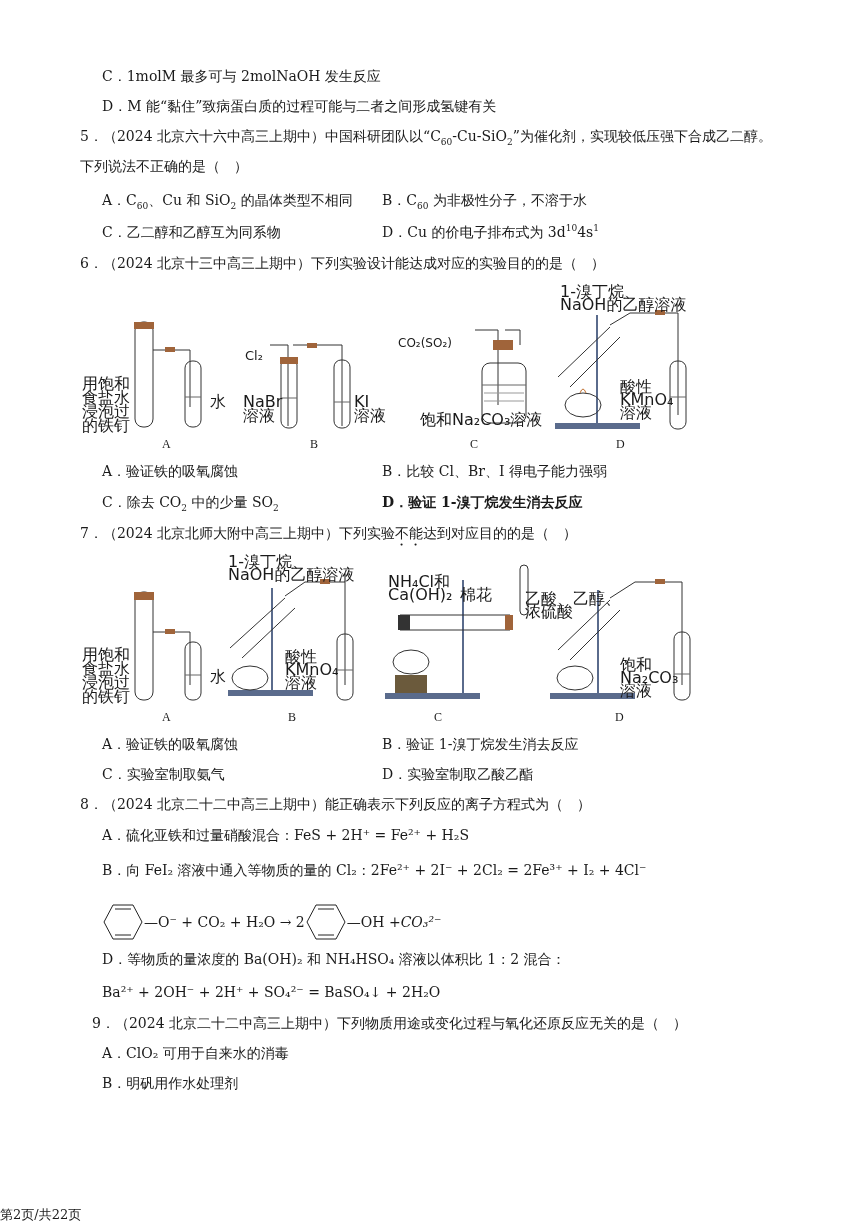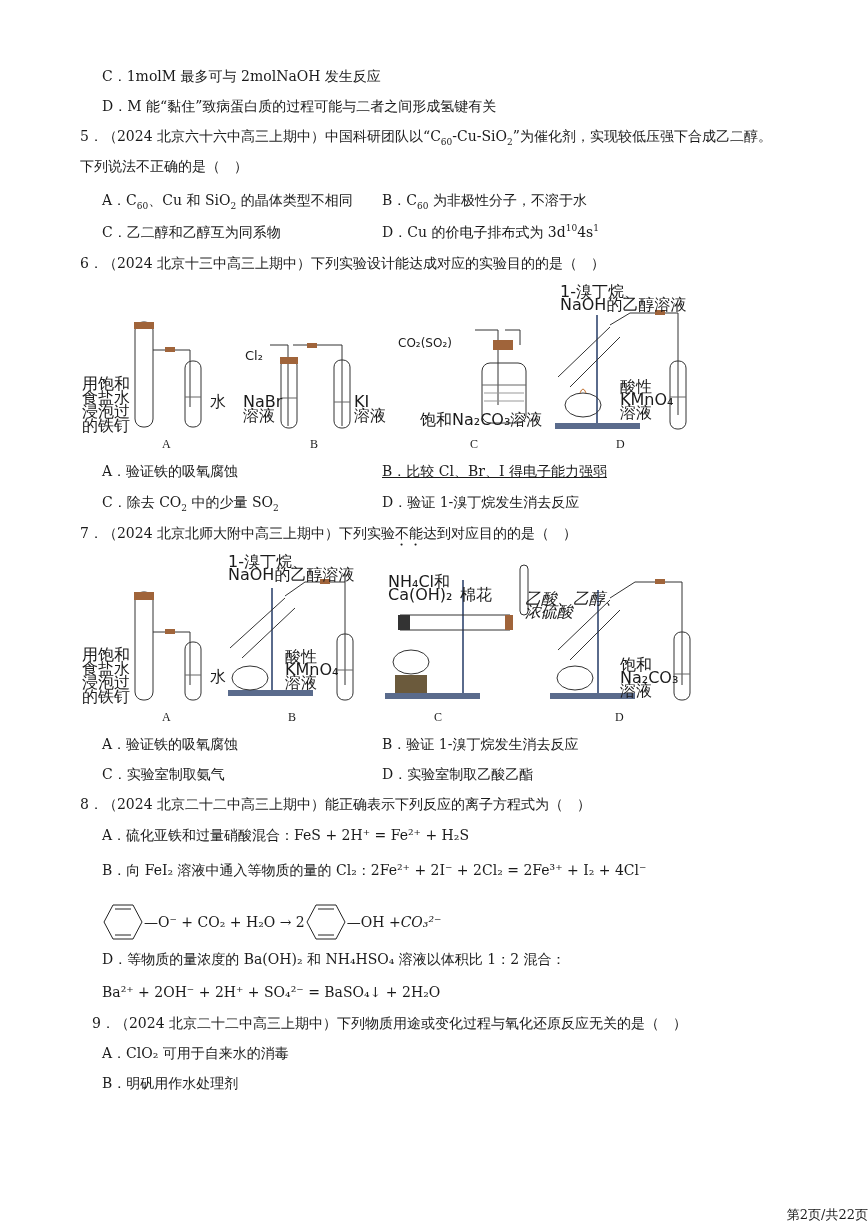--- a/index.html
+++ b/index.html
@@ -4,21 +4,21 @@
 <style>
   html, body { margin: 0; padding: 0; background: #ffffff; }
   body { width: 868px; height: 1227px; position: relative; overflow: hidden;
          font-family: "DejaVu Serif", "Liberation Serif", serif; color: #1a1a1a; font-size: 14px; }
   .line { position: absolute; white-space: nowrap; font-size: 14px; line-height: 18px; }
   .opt { position: absolute; white-space: nowrap; font-size: 14px; line-height: 18px; }
   sub, sup { font-size: 9px; line-height: 0; }
   .fig { position: absolute; }
   .figlabel { position: absolute; font-size: 12px; font-family: "Liberation Serif", serif; }
   .small { font-size: 16px; font-family: "DejaVu Sans", sans-serif; line-height: 13px; position: absolute; white-space: nowrap; }
-  .footer { position: absolute; left: 0; width: 868px; text-align: right; top: 1206px; font-size: 13px; }
+  .footer { position: absolute; left: 0; width: 868px; text-align: left; top: 1206px; font-size: 13px; }
   .emph { text-emphasis: dot; -webkit-text-emphasis: dot; text-emphasis-position: under; }
 </style>
 </head>
 <body>
 
 <div class="opt" style="left:102px;top:67px;">C．1molM 最多可与 2molNaOH 发生反应</div>
 <div class="opt" style="left:102px;top:97px;">D．M 能“黏住”致病蛋白质的过程可能与二者之间形成氢键有关</div>
 
 <div class="line" style="left:80px;top:127px;">
   <span>5．（2024 北京六十六中高三上期中）中国科研团队以“C</span><sub>60</sub><span>-Cu-SiO</span><sub>2</sub><span>”为催化剂，实现较低压强下合成乙二醇。</span>
@@ -102,25 +102,25 @@
   </div>
   <div class="small" style="left:540px;top:95px;line-height:13px;">
     <div>酸性</div>
     <div>KMnO₄</div>
     <div>溶液</div>
   </div>
   <div class="figlabel" style="left:536px;top:152px;">D</div>
 </div>
 
 <div class="opt" style="left:102px;top:462px;">A．验证铁的吸氧腐蚀</div>
-<div class="opt" style="left:382px;top:462px;text-decoration:underline;">B．比较 Cl、Br、I 得电子能力强弱</div>
+<div class="opt" style="left:382px;top:462px;">B．比较 Cl、Br、I 得电子能力强弱</div>
 <div class="opt" style="left:102px;top:493px;">
   <span>C．除去 CO</span><sub>2</sub><span> 中的少量 SO</span><sub>2</sub>
 </div>
-<div class="opt" style="left:382px;top:493px;">D．验证 1-溴丁烷发生消去反应</div>
+<div class="opt" style="left:382px;top:493px;font-weight:bold;">D．验证 1-溴丁烷发生消去反应</div>
 
 <div class="line" style="left:80px;top:524px;">
   <span>7．（2024 北京北师大附中高三上期中）下列实验</span><span class="emph">不能</span><span>达到对应目的的是（　）</span>
 </div>
 
 <div class="fig" style="left:80px;top:550px;width:640px;height:180px;">
   <svg width="640" height="180" stroke="#333" fill="none" stroke-width="1">
 
     <rect x="55" y="42" width="18" height="108" rx="8"></rect>
     <rect x="54" y="42" width="20" height="8" fill="#a0643a" stroke="none"></rect>
@@ -175,21 +175,21 @@
     <div>KMnO₄</div>
     <div>溶液</div>
   </div>
   <div class="figlabel" style="left:208px;top:160px;">B</div>
   <div class="small" style="left:308px;top:25px;line-height:13px;">
     <div>NH₄Cl和</div>
     <div>Ca(OH)₂</div>
   </div>
   <div class="small" style="left:380px;top:38px;">棉花</div>
   <div class="figlabel" style="left:354px;top:160px;">C</div>
-  <div class="small" style="left:445px;top:42px;line-height:13px;font-style:italic;">
+  <div class="small" style="left:445px;top:42px;line-height:13px;">
     <div>乙酸、乙醇、</div>
     <div>浓硫酸</div>
   </div>
   <div class="small" style="left:540px;top:108px;line-height:13px;">
     <div>饱和</div>
     <div>Na₂CO₃</div>
     <div>溶液</div>
   </div>
   <div class="figlabel" style="left:535px;top:160px;">D</div>
 </div>

